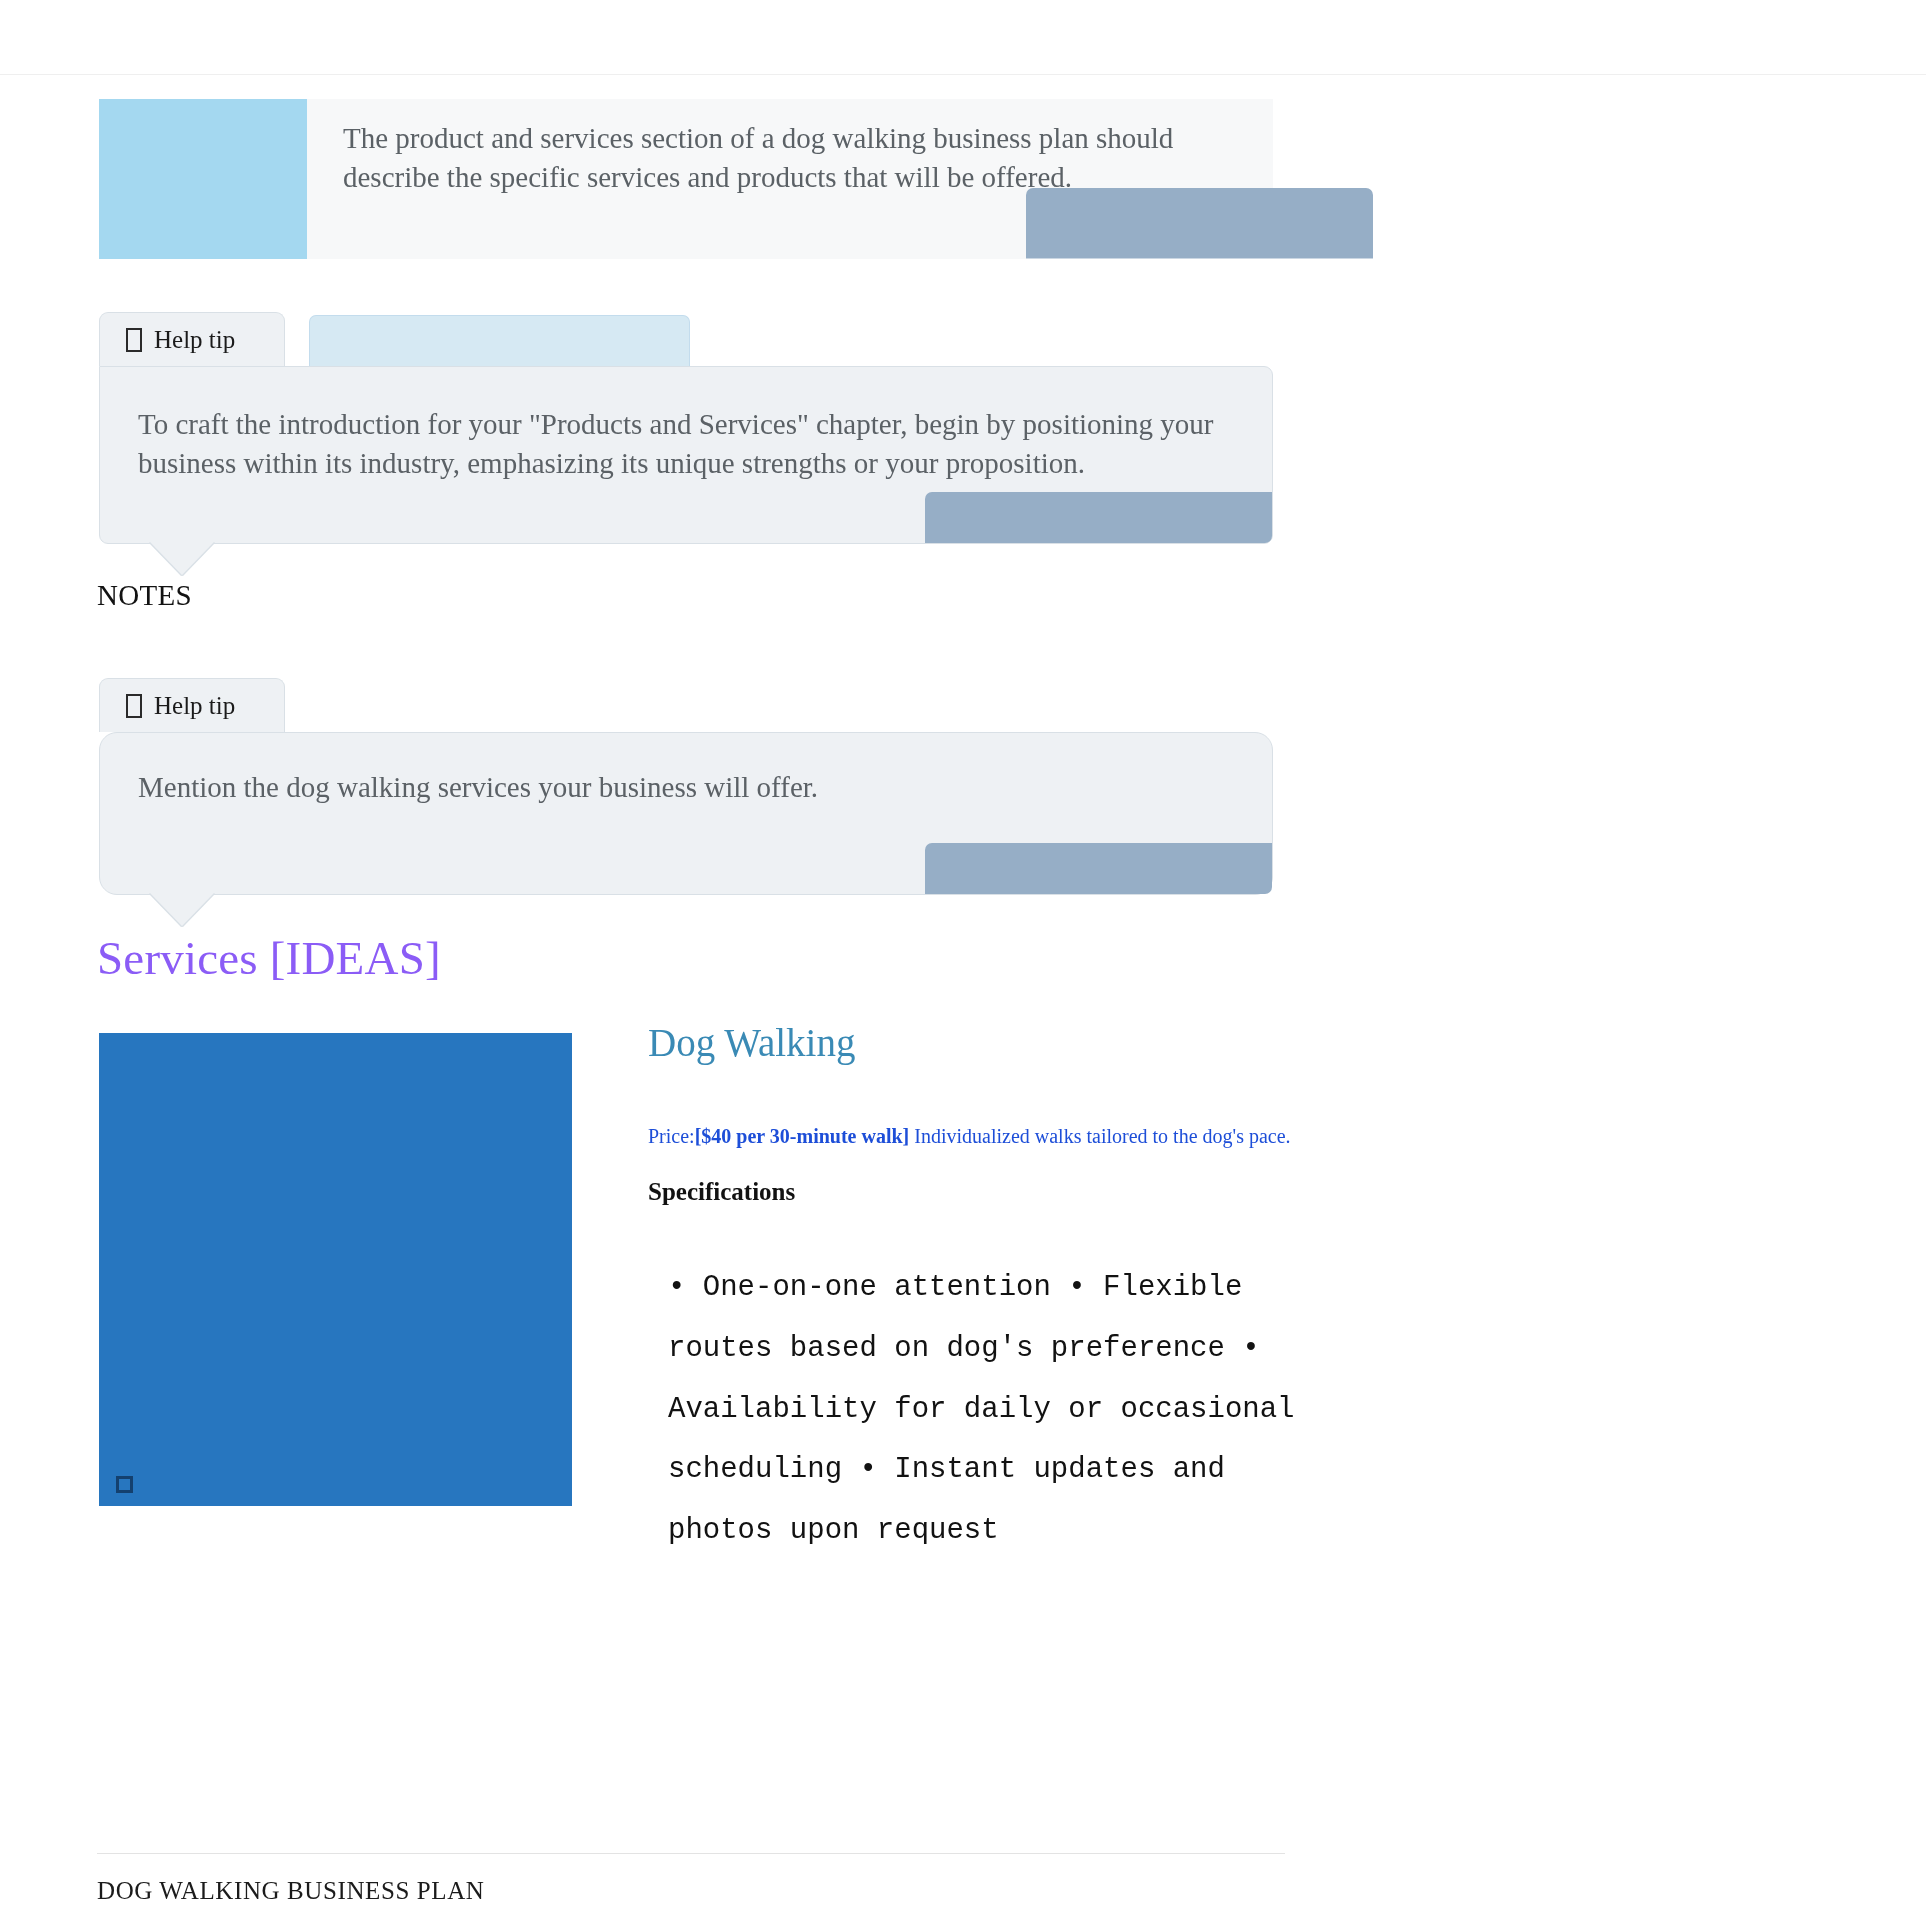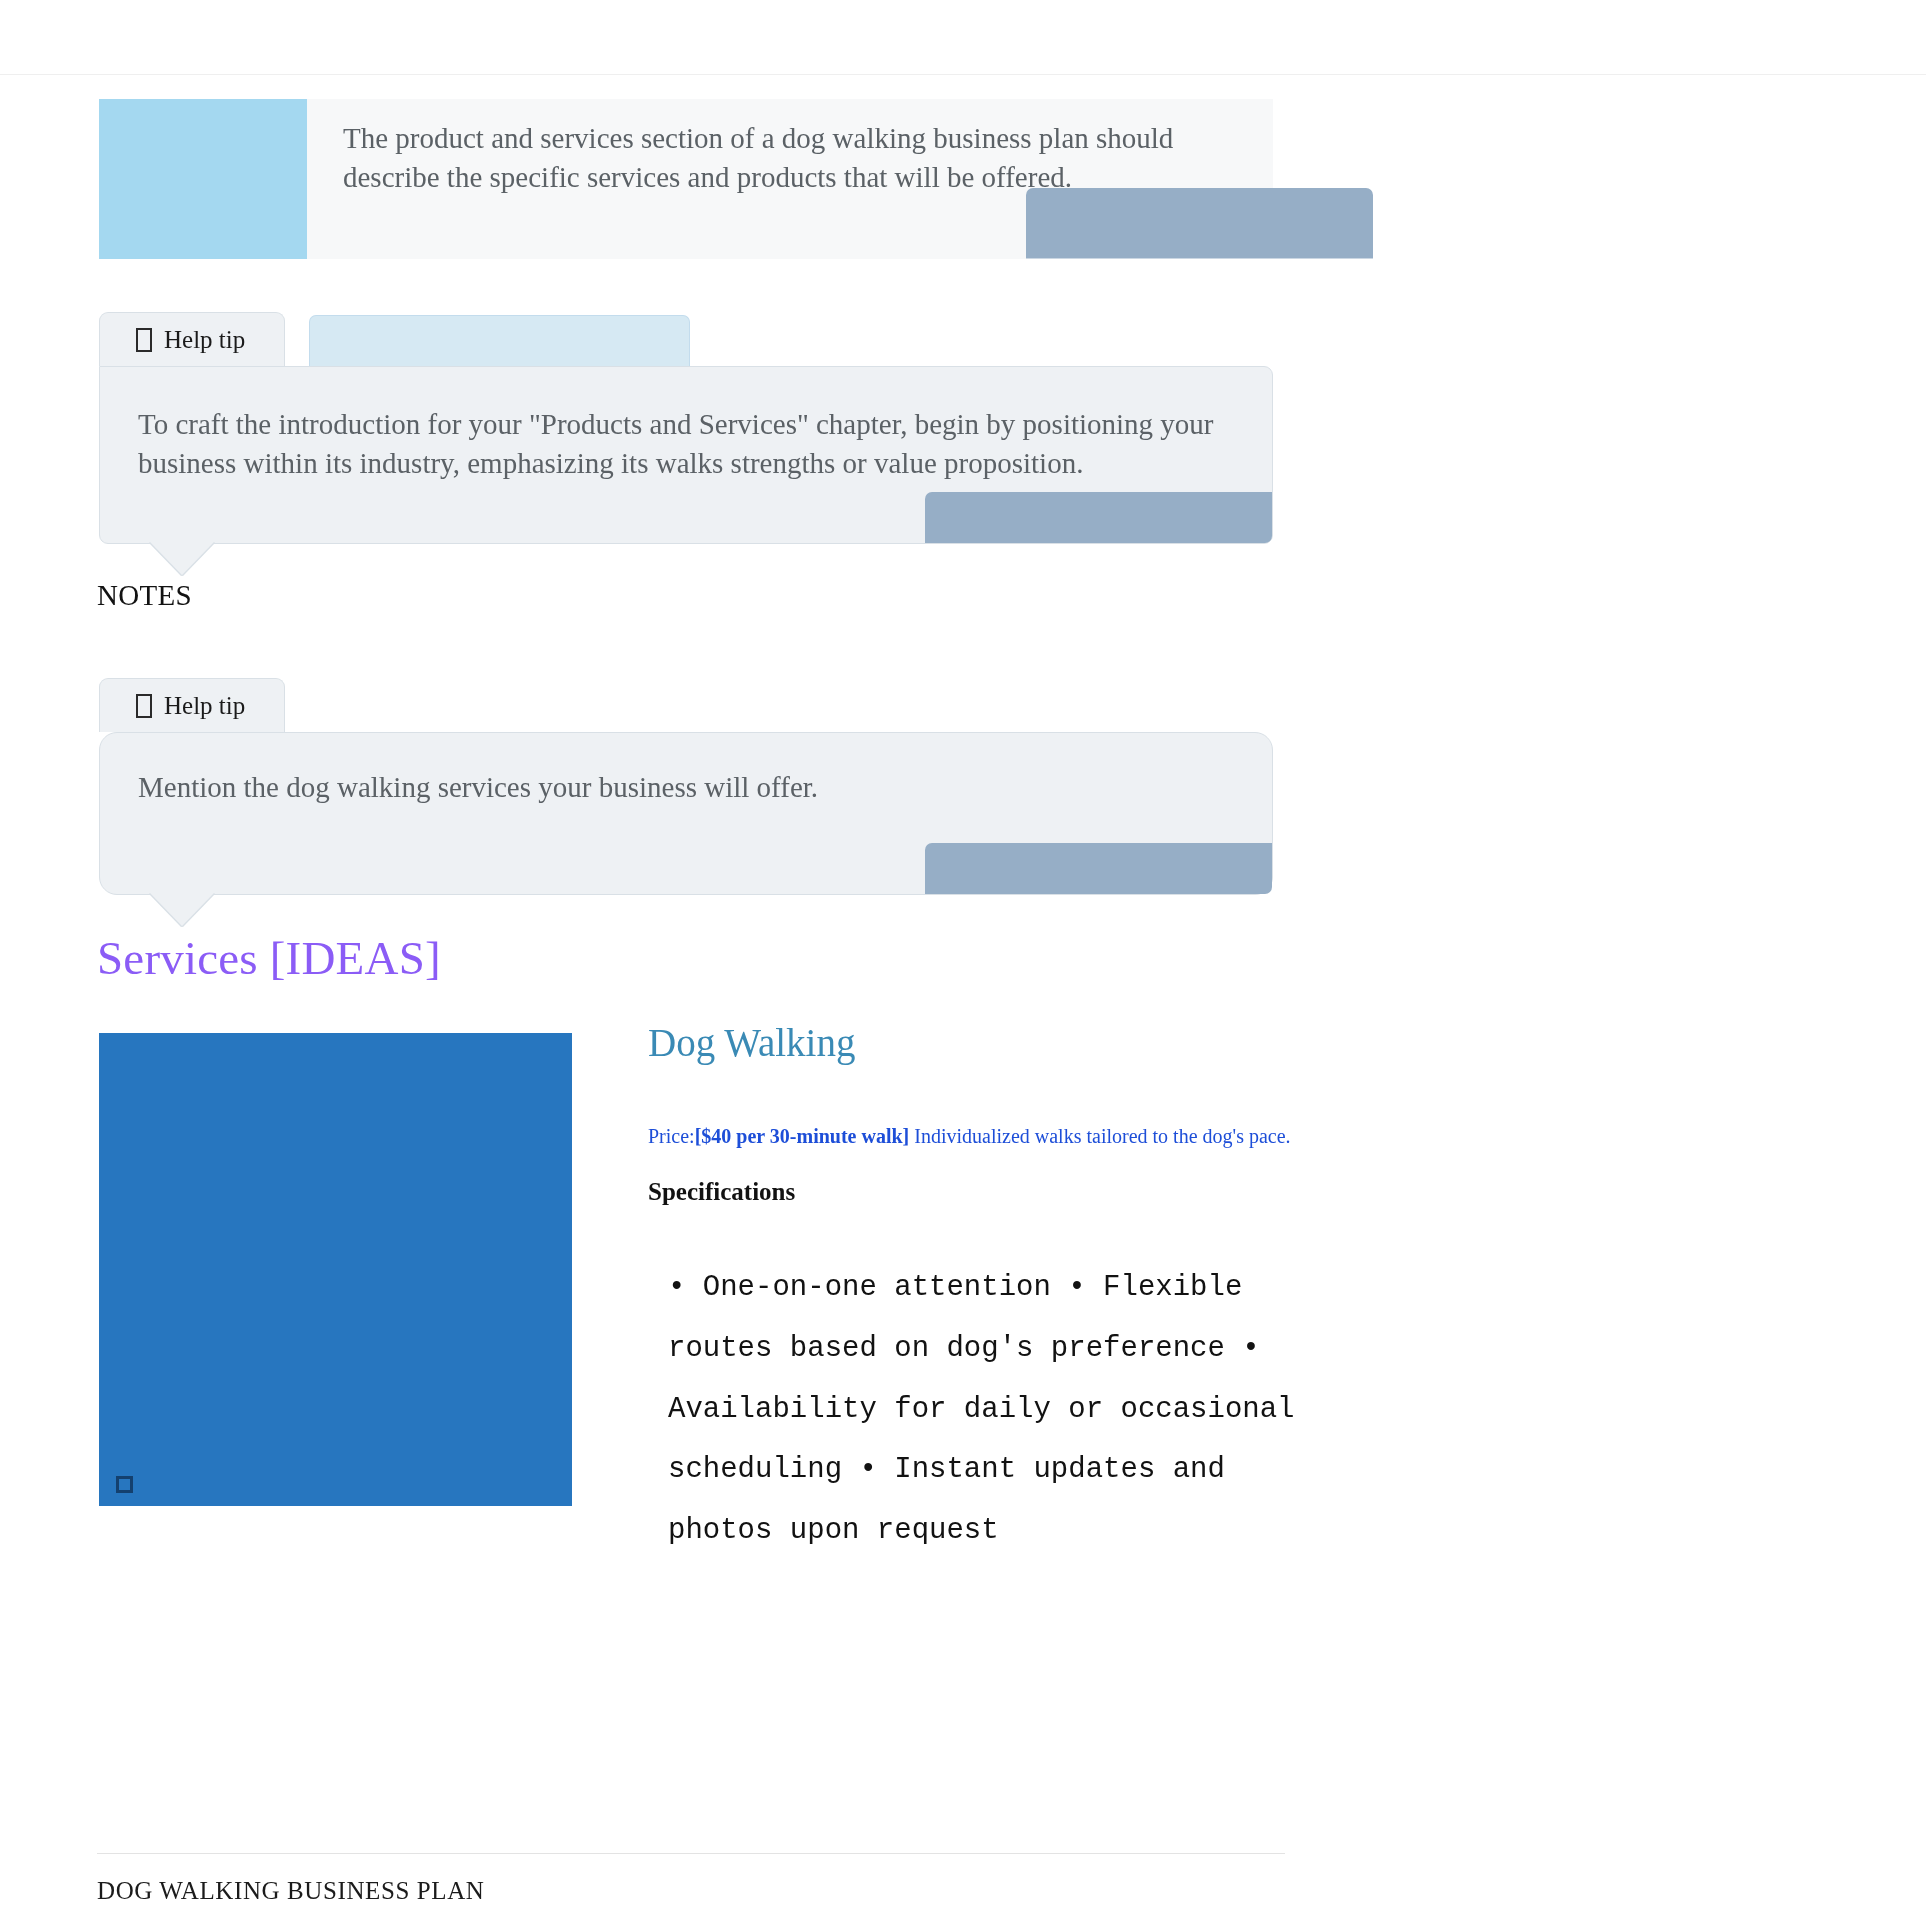--- a/index.html
+++ b/index.html
@@ -92,21 +92,21 @@
     top: 0;
     width: 186px;
     height: 54px;
     background: #eef1f4;
     border: 1px solid #d9e0e6;
     border-bottom: none;
     border-radius: 9px 9px 0 0;
     display: flex;
     align-items: center;
     gap: 12px;
-    padding-left: 36px;
+    padding-left: 26px;
   }
   .tip-tab-icon {
     width: 16px;
     height: 24px;
     border: 2px solid #2a2a2a;
     display: inline-block;
     flex: none;
   }
   .tip-tab-label {
     font-size: 25px;
@@ -275,21 +275,21 @@
 
   <div class="tip" id="tip-1">
     <div class="tip-tabs">
       <div class="tip-tab">
         <span class="tip-tab-icon"></span>
         <span class="tip-tab-label">Help tip</span>
       </div>
       <div class="tip-sidetab"></div>
     </div>
     <div class="tip-body">
-      <div class="tip-text">To craft the introduction for your "Products and Services" chapter, begin by positioning your business within its industry, emphasizing its walks strengths or value proposition.</div>
+      <div class="tip-text">To craft the introduction for your "Products and Services" chapter, begin by positioning your business within its industry, emphasizing its unique strengths or your proposition.</div>
       <div class="tip-slab"></div>
       <div class="tip-tail"></div>
     </div>
   </div>
 
   <div class="notes-label">NOTES</div>
 
   <div class="tip" id="tip-2">
     <div class="tip-tabs">
       <div class="tip-tab">

